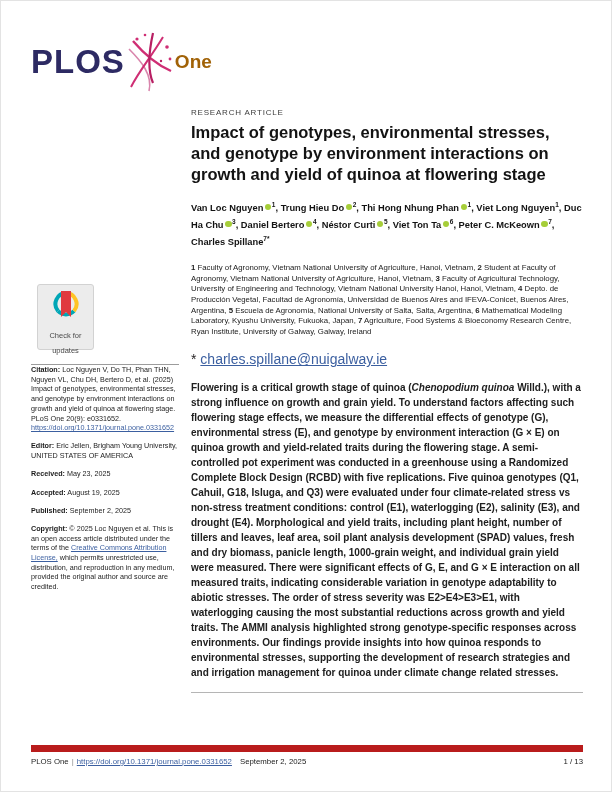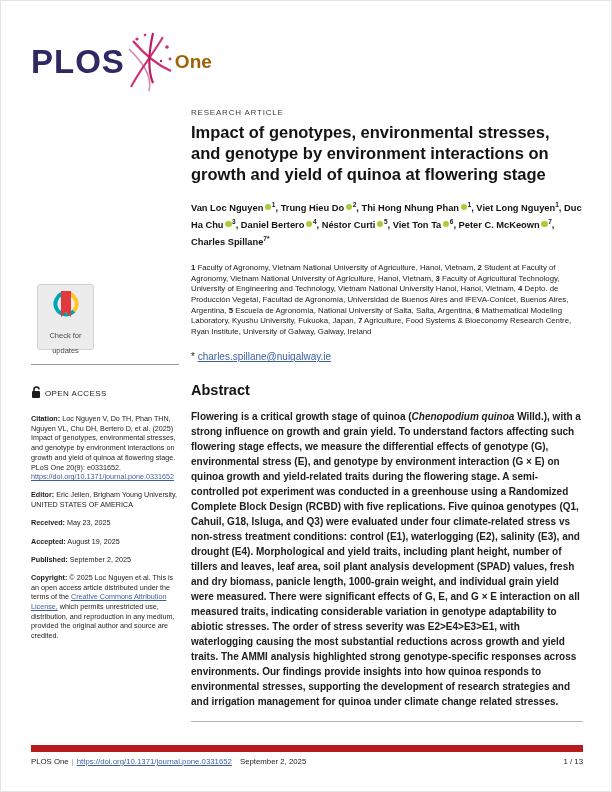--- a/index.html
+++ b/index.html
@@ -22,21 +22,21 @@
   .kicker { font-size: 8px; letter-spacing: 0.8px; color: #3c3c3c; margin-bottom: 5px; }
   .title { font-size: 16.5px; font-weight: bold; line-height: 21px; color: #131313; margin-bottom: 13px; }
   .authors { font-size: 9.3px; font-weight: bold; line-height: 13px; margin-bottom: 14px; color: #131313; }
   .authors sup { font-size: 6.5px; font-weight: bold; }
   .orcid {
     display: inline-block; width: 6.5px; height: 6.5px; border-radius: 50%;
     background: #a6ce39; vertical-align: 1px; margin: 0 0.5px 0 1.5px;
   }
   .affils { font-size: 7.8px; line-height: 10.6px; color: #222; margin-bottom: 14px; }
   .affils b { font-weight: bold; }
-  .correspond { font-size: 10px; margin-bottom: 20px; }
+  .correspond { font-size: 14px; margin-bottom: 13px; }
   .abstract-h { font-size: 14.5px; font-weight: bold; color: #131313; margin-bottom: 11px; }
   .abstract-body { font-size: 10px; line-height: 15px; color: #202020; font-weight: bold; }
   .abstract-body i { font-style: italic; }
   .abstract-rule { border: none; border-top: 1px solid #b5b5b5; margin-top: 12px; }
 
   
   .sidebar { position: absolute; left: 30px; top: 283px; width: 148px; }
   .badge {
     width: 57px; height: 66px; background: #ececec; border: 1px solid #d2d2d2;
     border-radius: 3px; display: flex; flex-direction: column; align-items: center;
@@ -83,49 +83,39 @@
 
   <div class="main">
     <div class="kicker">RESEARCH ARTICLE</div>
     <h1 class="title">Impact of genotypes, environmental stresses, and genotype by environment interactions on growth and yield of quinoa at flowering stage</h1>
     <div class="authors"><span>Van Loc Nguyen</span><span class="orcid"></span><sup>1</sup>, <span>Trung Hieu Do</span><span class="orcid"></span><sup>2</sup>, <span>Thi Hong Nhung Phan</span><span class="orcid"></span><sup>1</sup>, <span>Viet Long Nguyen</span><sup>1</sup>, <span>Duc Ha Chu</span><span class="orcid"></span><sup>3</sup>, <span>Daniel Bertero</span><span class="orcid"></span><sup>4</sup>, <span>Néstor Curti</span><span class="orcid"></span><sup>5</sup>, <span>Viet Ton Ta</span><span class="orcid"></span><sup>6</sup>, <span>Peter C. McKeown</span><span class="orcid"></span><sup>7</sup>, <span>Charles Spillane</span><sup>7*</sup></div>
     <div class="affils"><b>1</b> Faculty of Agronomy, Vietnam National University of Agriculture, Hanoi, Vietnam, <b>2</b> Student at Faculty of Agronomy, Vietnam National University of Agriculture, Hanoi, Vietnam, <b>3</b> Faculty of Agricultural Technology, University of Engineering and Technology, Vietnam National University Hanoi, Hanoi, Vietnam, <b>4</b> Depto. de Producción Vegetal, Facultad de Agronomía, Universidad de Buenos Aires and IFEVA-Conicet, Buenos Aires, Argentina, <b>5</b> Escuela de Agronomía, National University of Salta, Salta, Argentina, <b>6</b> Mathematical Modeling Laboratory, Kyushu University, Fukuoka, Japan, <b>7</b> Agriculture, Food Systems &amp; Bioeconomy Research Centre, Ryan Institute, University of Galway, Galway, Ireland</div>
     <div class="correspond">
       <span>*</span>
       <a>charles.spillane@nuigalway.ie</a>
     </div>
-    <h2 class="abstract-h">Abstract</h2>
     <p class="abstract-body"><span>Flowering is a critical growth stage of quinoa (</span><i>Chenopodium quinoa</i><span> Willd.), with a strong influence on growth and grain yield. To understand factors affecting such flowering stage effects, we measure the differential effects of genotype (G), environmental stress (E), and genotype by environment interaction (G × E) on quinoa growth and yield-related traits during the flowering stage. A semi-controlled pot experiment was conducted in a greenhouse using a Randomized Complete Block Design (RCBD) with five replications. Five quinoa genotypes (Q1, Cahuil, G18, Isluga, and Q3) were evaluated under four climate-related stress vs non-stress treatment conditions: control (E1), waterlogging (E2), salinity (E3), and drought (E4). Morphological and yield traits, including plant height, number of tillers and leaves, leaf area, soil plant analysis development (SPAD) values, fresh and dry biomass, panicle length, 1000-grain weight, and individual grain yield were measured. There were significant effects of G, E, and G × E interaction on all measured traits, indicating considerable variation in genotype adaptability to abiotic stresses. The order of stress severity was E2&gt;E4&gt;E3&gt;E1, with waterlogging causing the most substantial reductions across growth and yield traits. The AMMI analysis highlighted strong genotype-specific responses across environments. Our findings provide insights into how quinoa responds to environmental stresses, supporting the development of research strategies and and irrigation management for quinoa under climate change related stresses.</span></p>
     <hr class="abstract-rule">
   </div>
 
   <div class="sidebar">
     <div class="badge">
       <span>
         <svg width="26" height="30" viewBox="0 0 26 30">
           <path d="M13 2 A 11 11 0 0 0 5 20" stroke="#00a6b6" stroke-width="4" fill="none"></path>
           <path d="M5 20 A 11 11 0 0 0 21 20" stroke="#00a6b6" stroke-width="4" fill="none"></path>
           <path d="M21 20 A 11 11 0 0 0 13 2" stroke="#ffc425" stroke-width="4" fill="none"></path>
           <polygon points="8,0 18,0 18,26 13,21 8,26" fill="#e03a3e"></polygon>
         </svg>
       </span>
       <span class="badge-label">Check for updates</span>
     </div>
 
     <hr class="side-rule">
 
-    <div class="oa">
-      <span>
-        <svg width="10" height="12" viewBox="0 0 10 12">
-          <rect x="1" y="5" width="8" height="7" rx="1" fill="#1c1c1c"></rect>
-          <path d="M3 5 V3.5 A 2.5 2.5 0 0 1 8 3.5" stroke="#1c1c1c" stroke-width="1.6" fill="none"></path>
-        </svg>
-      </span>
-      <span class="oa-label">OPEN ACCESS</span>
-    </div>
 
     <p class="side-p"><b>Citation:</b> <span>Loc Nguyen V, Do TH, Phan THN, Nguyen VL, Chu DH, Bertero D, et al. (2025) Impact of genotypes, environmental stresses, and genotype by environment interactions on growth and yield of quinoa at flowering stage. PLoS One 20(9): e0331652. </span><a>https://doi.org/10.1371/journal.pone.0331652</a></p>
 
     <p class="side-p"><b>Editor:</b> <span>Eric Jellen, Brigham Young University, UNITED STATES OF AMERICA</span></p>
 
     <p class="side-p"><b>Received:</b> <span>May 23, 2025</span></p>
 
     <p class="side-p"><b>Accepted:</b> <span>August 19, 2025</span></p>
 
     <p class="side-p"><b>Published:</b> <span>September 2, 2025</span></p>

